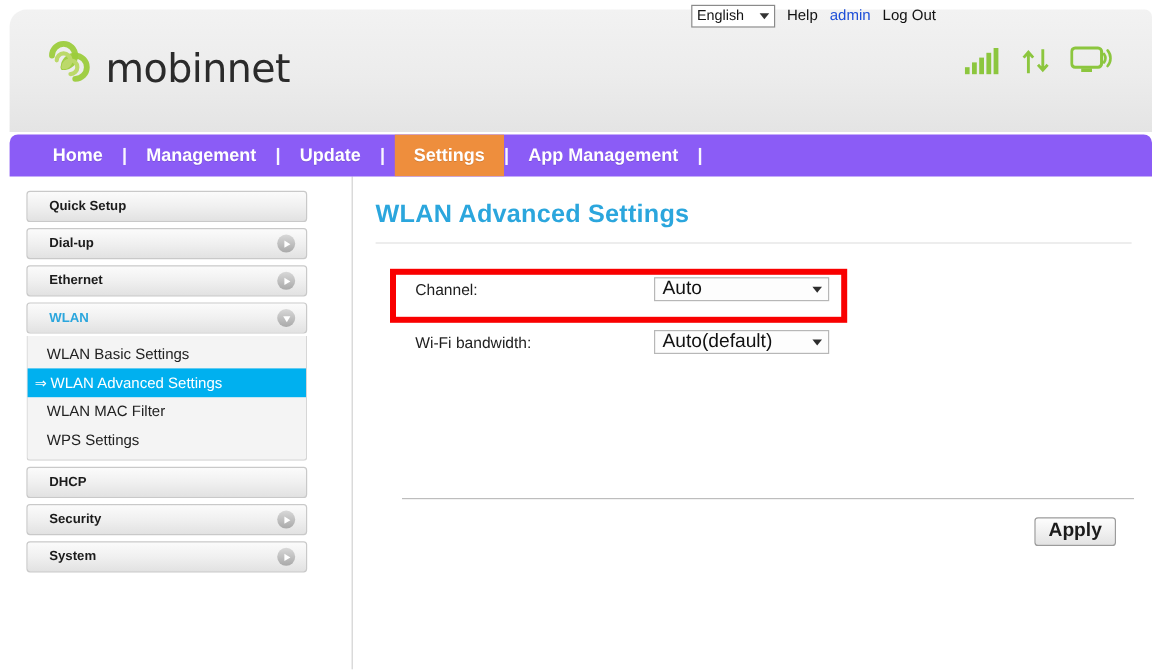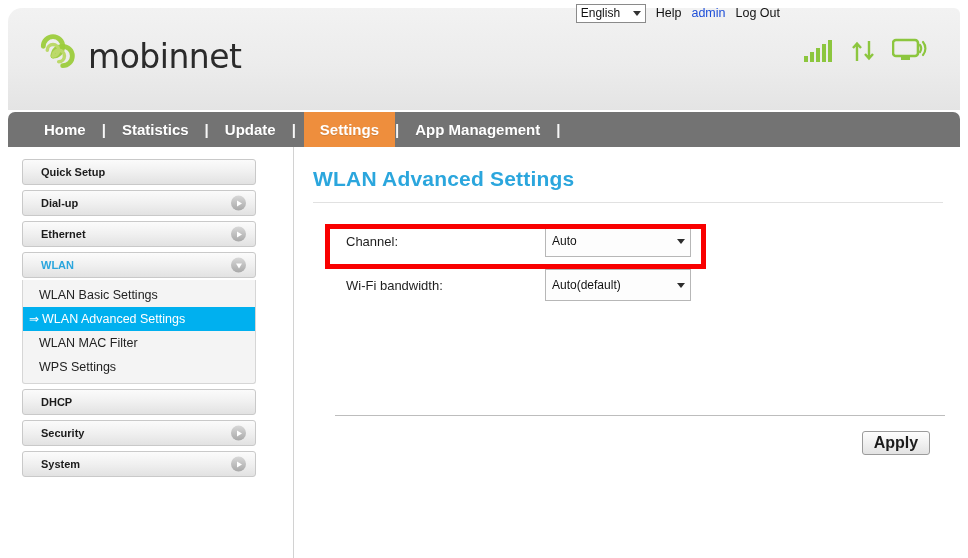--- a/index.html
+++ b/index.html
@@ -59,21 +59,21 @@
 
   
   .status-icons {
     position: absolute; right: 32px; top: 30px;
     display: flex; align-items: flex-end; gap: 16px;
   }
 
   
   .navbar {
     position: absolute; left: 8px; top: 112px; width: 952px; height: 35px;
-    background: #737373;
+    background: #8b5cf6;
     border-radius: 7px 7px 0 0;
     display: flex; align-items: stretch;
     z-index: 3;
     overflow: hidden;
   }
   .nav-item {
     display: flex; align-items: center; padding: 0 16px;
     color: #ffffff; font-size: 15px; font-weight: bold;
     cursor: pointer; text-shadow: 0 1px 0 rgba(0,0,0,.12);
   }
@@ -135,25 +135,25 @@
     position: absolute; left: 20px; top: 20px;
     font-size: 21px; font-weight: bold; color: #2ba6dd;
     letter-spacing: .2px;
   }
   .title-rule { position: absolute; left: 20px; top: 55px; width: 630px; height: 1px; background: #e1e1e1; }
 
   .form-area { position: absolute; left: 0; top: 72px; width: 675px; }
   .form-row { position: relative; height: 44px; display: flex; align-items: center; }
   .form-label { position: absolute; left: 53px; font-size: 13px; color: #1e1e1e; }
   .sel {
-    position: absolute; left: 252px; width: 146px; height: 32px;
+    position: absolute; left: 252px; width: 146px; height: 20px;
     background: #fdfdfd; border: 1px solid #b7b7b7;
     display: flex; align-items: center; justify-content: space-between;
     padding: 0 5px 0 6px;
-    font-size: 12px; color: #111; cursor: pointer;
+    font-size: 16px; color: #111; cursor: pointer;
   }
   .sel .caret {
     width: 0; height: 0;
     border-left: 4.5px solid transparent; border-right: 4.5px solid transparent;
     border-top: 5.5px solid #2d2d2d;
   }
 
   .redbox {
     position: absolute; left: 325px; top: 224px; width: 381px; height: 45px;
     border: 5px solid #f90000; z-index: 5; pointer-events: none;
@@ -229,21 +229,21 @@
       </svg>
     </div>
   </div>
 
   <div class="navbar">
     <div class="nav-item">
       <span>Home</span>
     </div>
     <div class="nav-sep">|</div>
     <div class="nav-item">
-      <span>Statistics</span>
+      <span>Management</span>
     </div>
     <div class="nav-sep">|</div>
     <div class="nav-item">
       <span>Update</span>
     </div>
     <div class="nav-sep">|</div>
     <div class="nav-item active">
       <span>Settings</span>
     </div>
     <div class="nav-sep">|</div>

